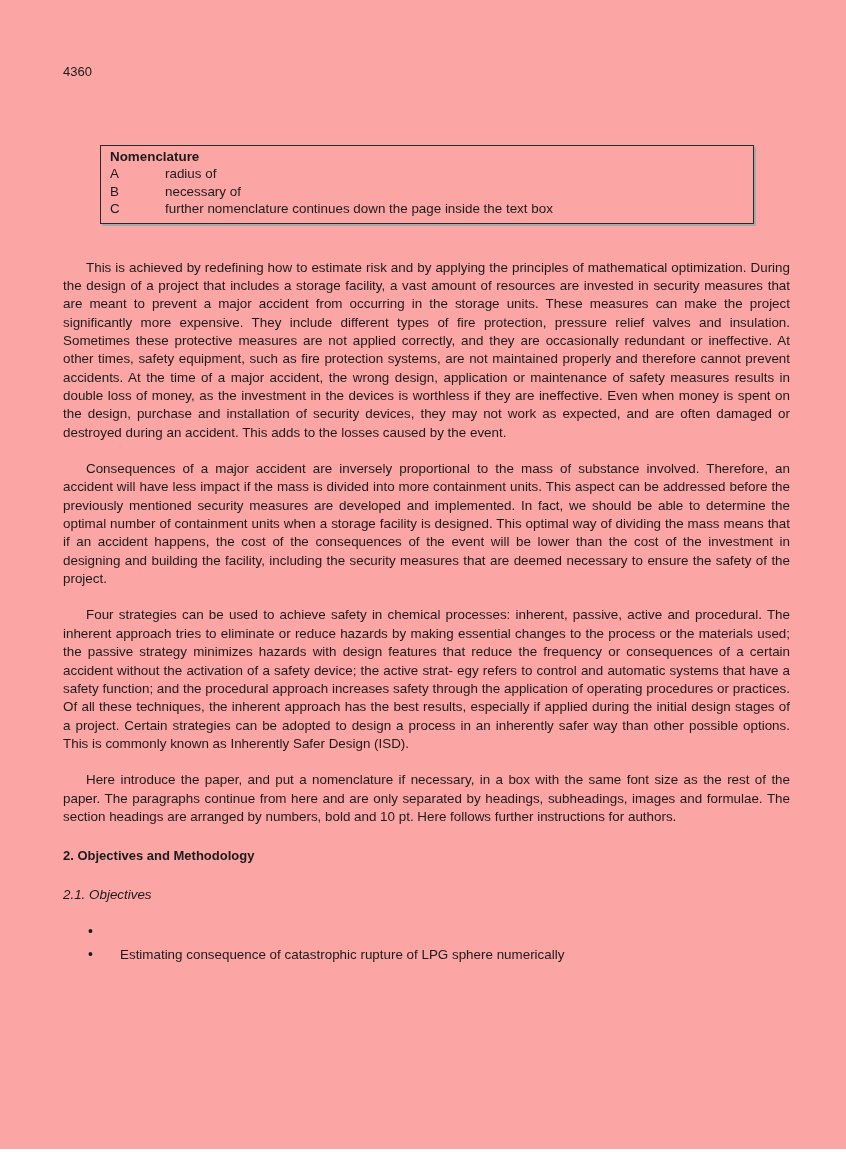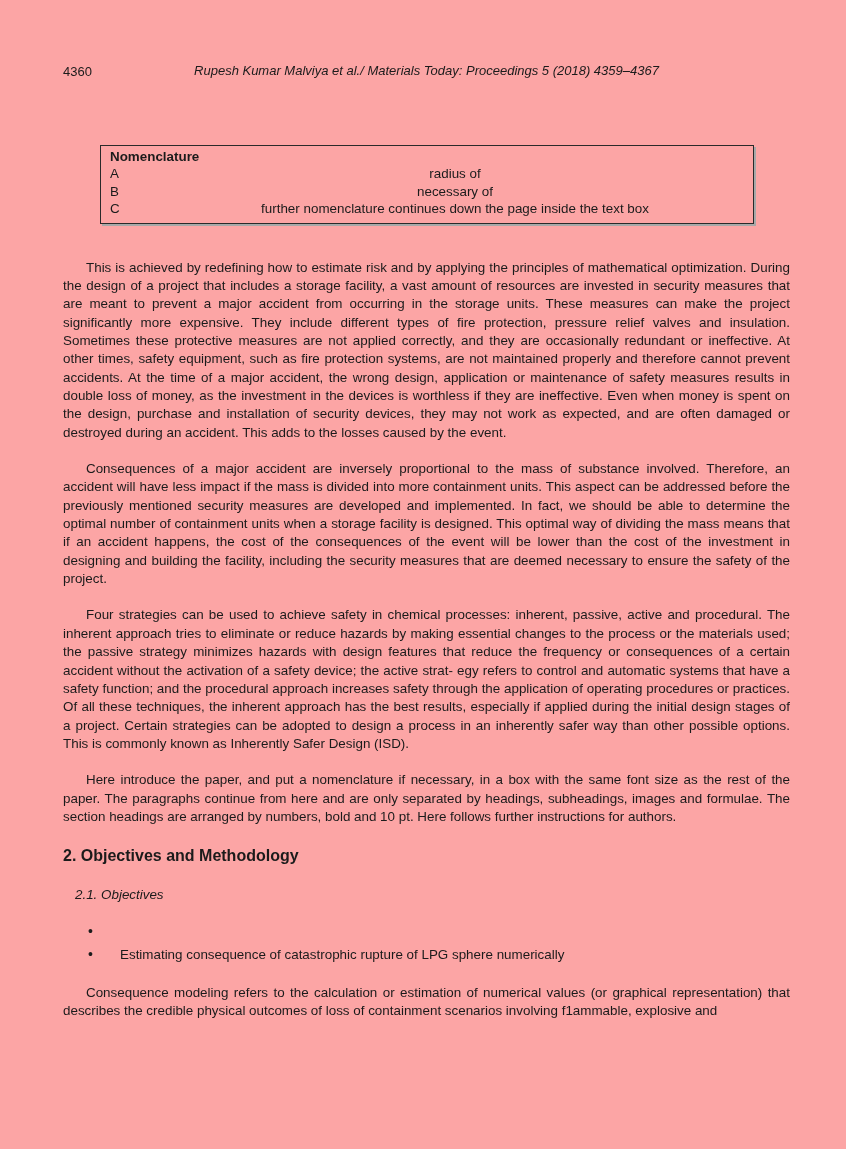--- a/index.html
+++ b/index.html
@@ -43,41 +43,41 @@
     box-shadow: 2px 2px 0 #a8a8a8;
     padding: 2px 8px 5px 9px;
     font-size: 13.4px;
     line-height: 17.4px;
   }
   .nomen-title { font-weight: bold; }
   .nomen-row { display: flex; }
   .nomen-term {
     flex: 0 0 55px;
   }
-  .nomen-def { flex: 1; text-align: center; }
+  .nomen-def { flex: 1; }
   
   .body-text {
     margin-top: 35px;
     font-size: 13.4px;
     line-height: 18.35px;
   }
   .para {
     margin: 18px 0 0;
     text-align: justify;
     text-indent: 23px;
   }
   .body-text .para:first-child { margin-top: 12px; }
   .sec-heading {
     margin: 21px 0 9px;
-    font-size: 16px;
+    font-size: 13px;
     font-weight: bold;
     line-height: 18.35px;
   }
   .subsec-heading {
-    margin: 20px 12px 0;
+    margin: 20px 0 0;
     font-size: 13.4px;
     font-weight: normal;
     font-style: italic;
     line-height: 18.35px;
   }
   .bullets {
     list-style: none;
     margin: 16px 0 0;
     padding: 0 0 0 25px;
   }
@@ -91,21 +91,20 @@
   }
 </style>
 </head>
 <body>
 
 <div class="page">
   <div class="content">
 
     <header class="header">
       <span class="page-num">4360</span>
-      <span class="running-title">Rupesh Kumar Malviya et al./ Materials Today: Proceedings 5 (2018) 4359–4367</span>
     </header>
 
     <div class="nomen-box">
       <div class="nomen-title">Nomenclature</div>
       <div class="nomen-row">
         <span class="nomen-term">A</span>
         <span class="nomen-def">radius of</span>
       </div>
       <div class="nomen-row">
         <span class="nomen-term">B</span>
@@ -131,17 +130,16 @@
         <li class="bullet-item">
           <span class="bullet-glyph">•</span>
         </li>
         <li class="bullet-item">
           <span class="bullet-glyph">•</span>
           <span>Estimating consequence of catastrophic rupture of LPG sphere numerically</span>
         </li>
       </ul>
 
 
-      <p class="para">Consequence modeling refers to the calculation or estimation of numerical values (or graphical representation) that describes the credible physical outcomes of loss of containment scenarios involving f1ammable, explosive and</p>
     </div>
 
   </div>
 </div>
 
 </body></html>

